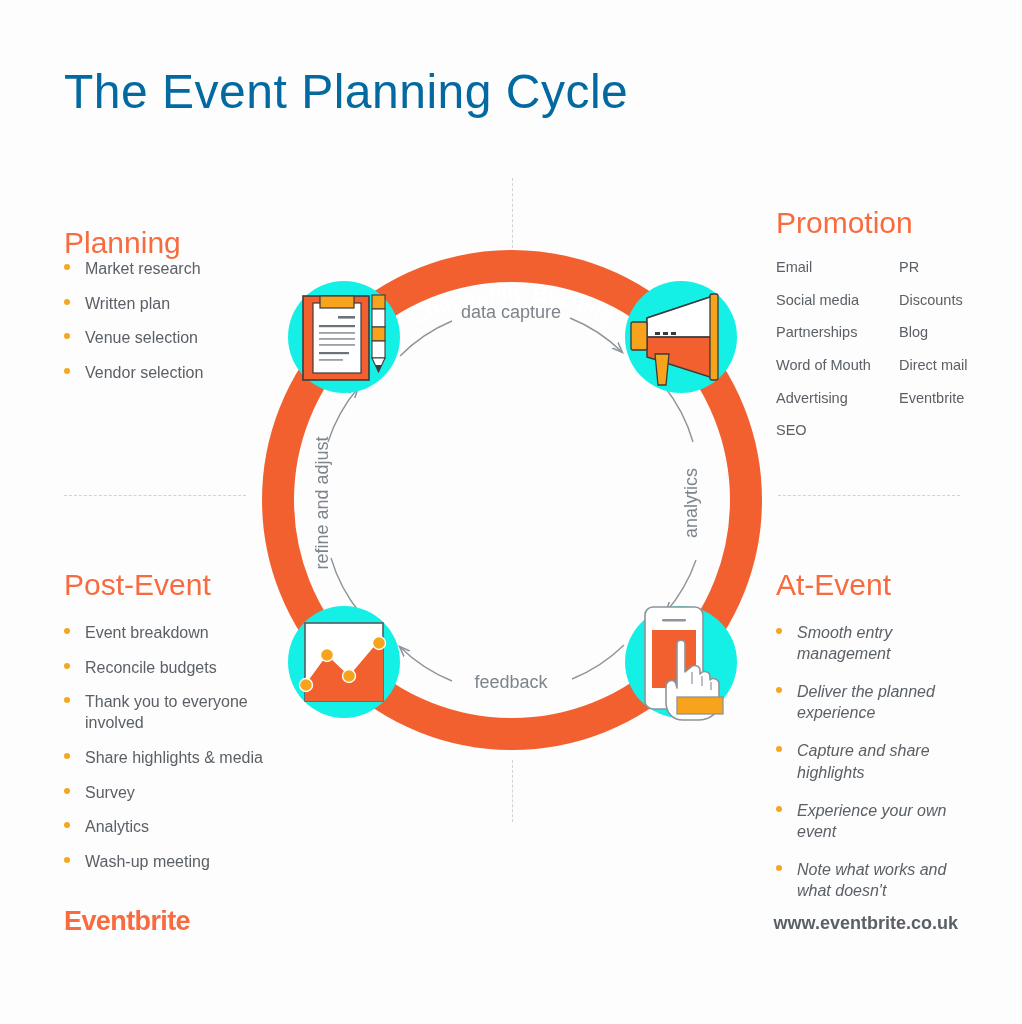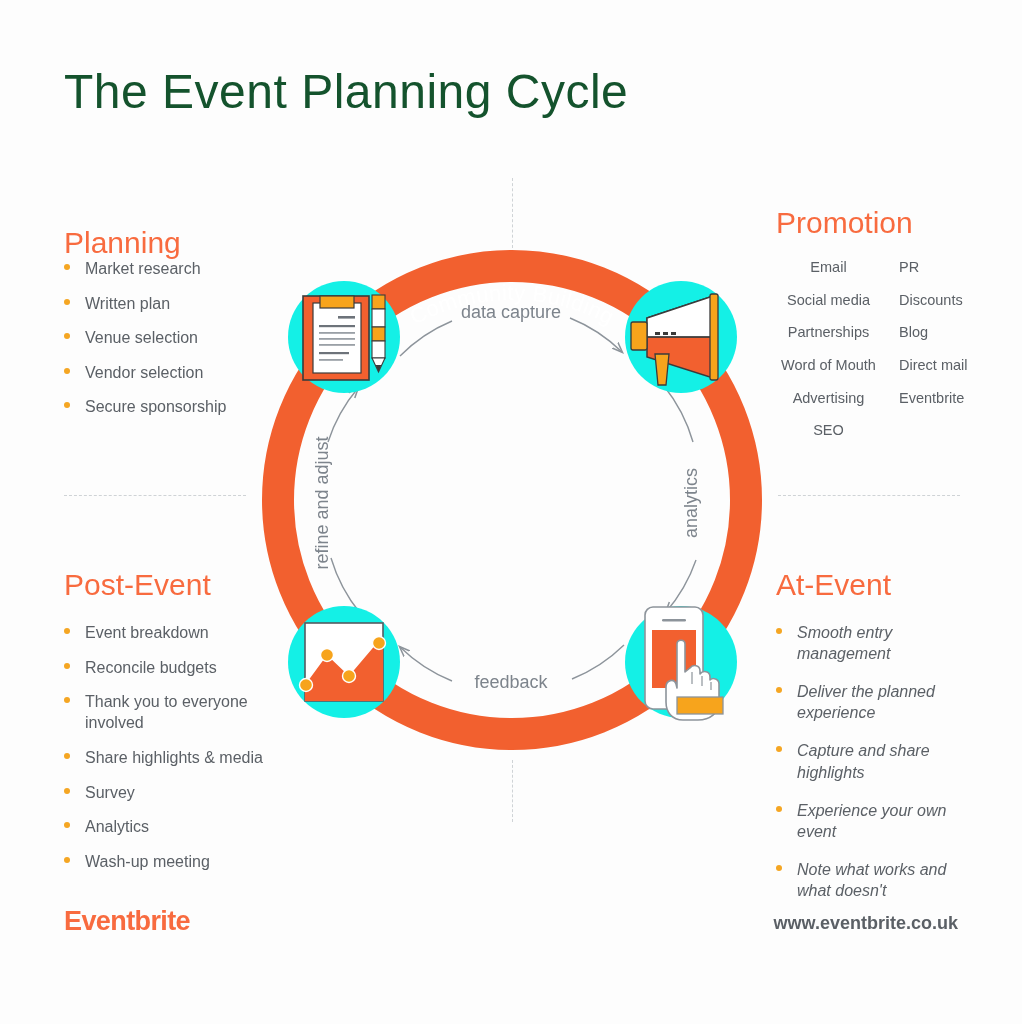--- a/index.html
+++ b/index.html
@@ -20,21 +20,21 @@
   }
 
   
   .page-title {
     position: absolute;
     left: 64px;
     top: 64px;
     font-size: 48px;
     font-weight: 300;
     letter-spacing: 0.5px;
-    color: #14532d;
+    color: #0369a1;
     white-space: nowrap;
     text-align: center;
   }
 
   
   .quad-heading {
     position: absolute;
     font-size: 30px;
     font-weight: 300;
     color: #f86b3f;
@@ -90,21 +90,21 @@
   .plain-cols ul {
     list-style: none;
     margin: 0;
     padding: 0;
   }
   .plain-cols li {
     margin-bottom: 13.5px;
     line-height: 1.32;
     white-space: nowrap;
   }
-  .pcol-a { width: 105px; text-align: center; }
+  .pcol-a { width: 105px; }
   .pcol-b { width: 110px; }
 
   
   .divider-h {
     position: absolute;
     height: 0;
     border-top: 1.5px dashed #cfd3d6;
   }
   #divider-left  { left: 64px;  top: 495px; width: 182px; }
   #divider-right { left: 778px; top: 495px; width: 182px; }
@@ -179,21 +179,20 @@
   <div class="quad-heading" id="heading-planning">Planning</div>
   <div class="quad-heading" id="heading-promotion">Promotion</div>
   <div class="quad-heading" id="heading-postevent">Post-Event</div>
   <div class="quad-heading" id="heading-atevent">At-Event</div>
 
   <ul class="bullet-list" id="list-planning">
     <li><span>Market research</span></li>
     <li><span>Written plan</span></li>
     <li><span>Venue selection</span></li>
     <li><span>Vendor selection</span></li>
-    <li><span>Secure sponsorship</span></li>
   </ul>
 
   <div class="plain-cols">
     <ul class="pcol-a">
       <li>Email</li>
       <li>Social media</li>
       <li>Partnerships</li>
       <li>Word of Mouth</li>
       <li>Advertising</li>
       <li>SEO</li>

